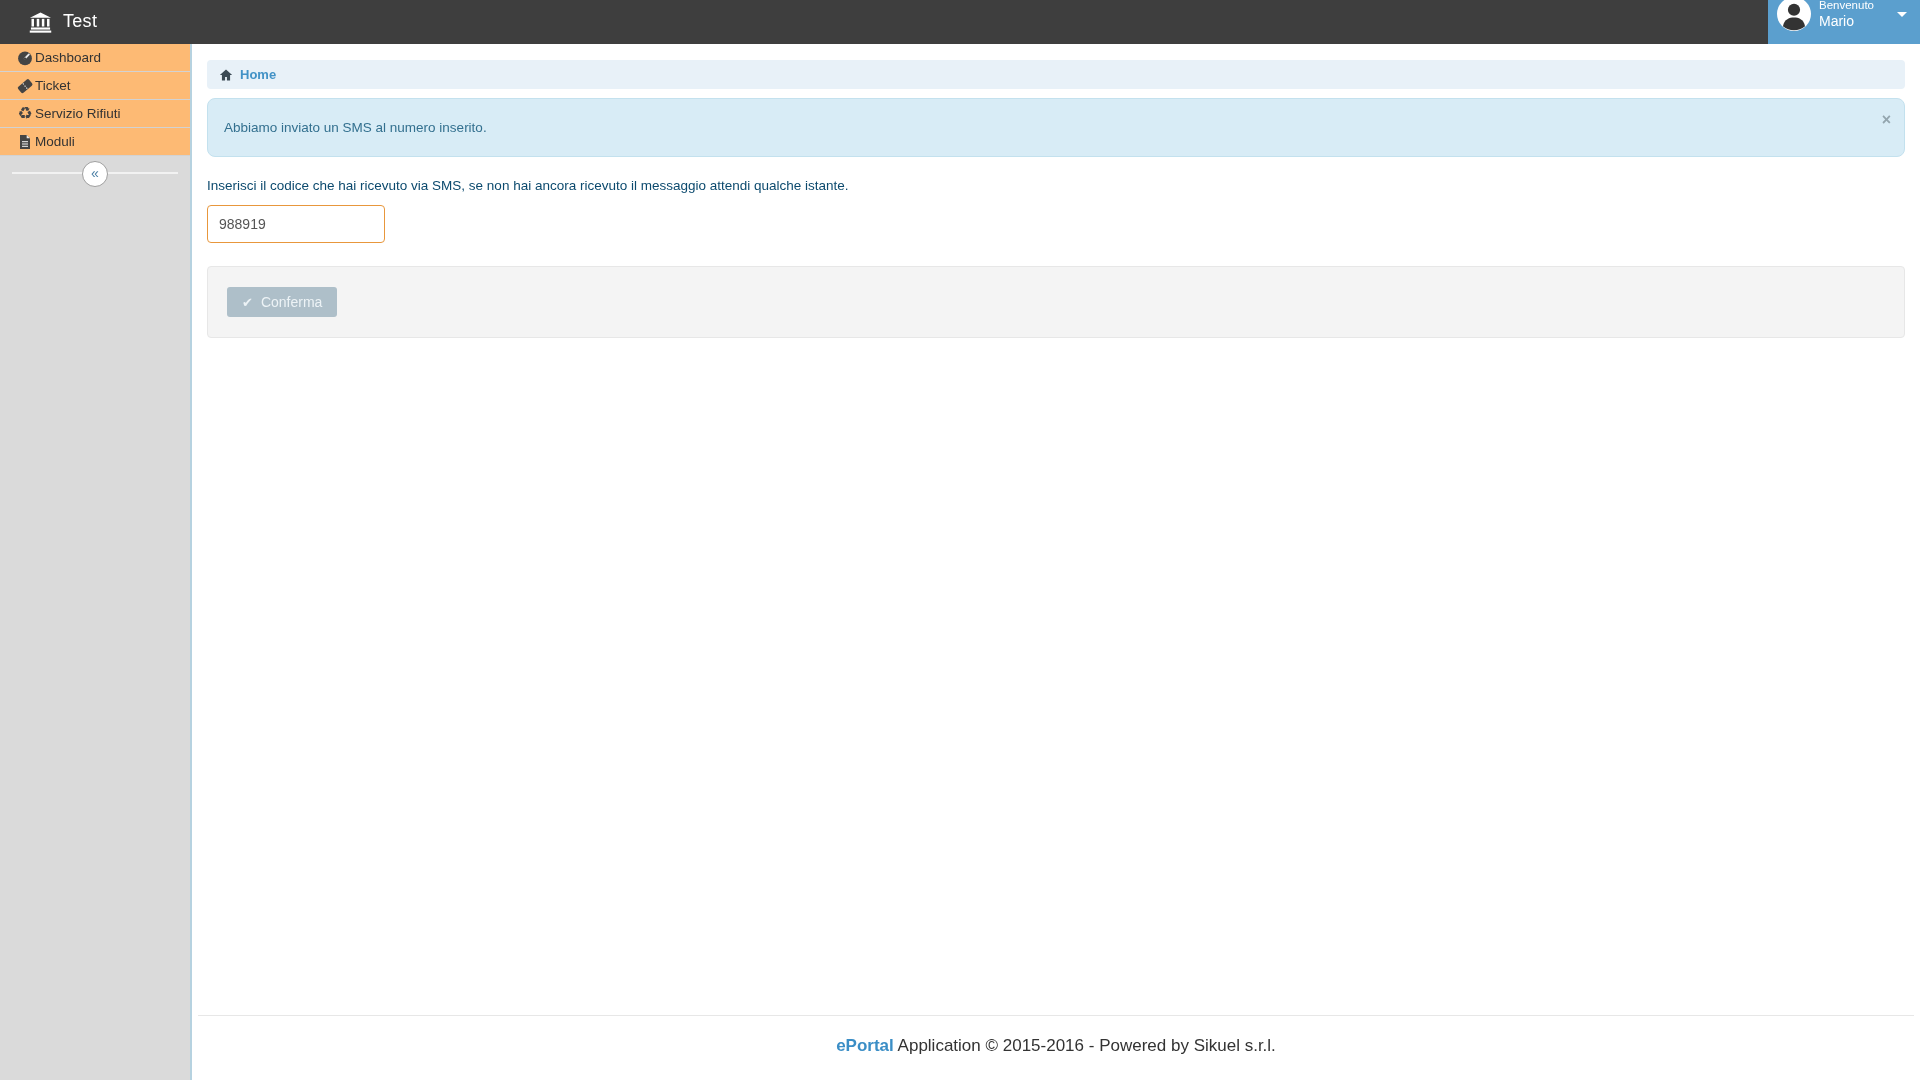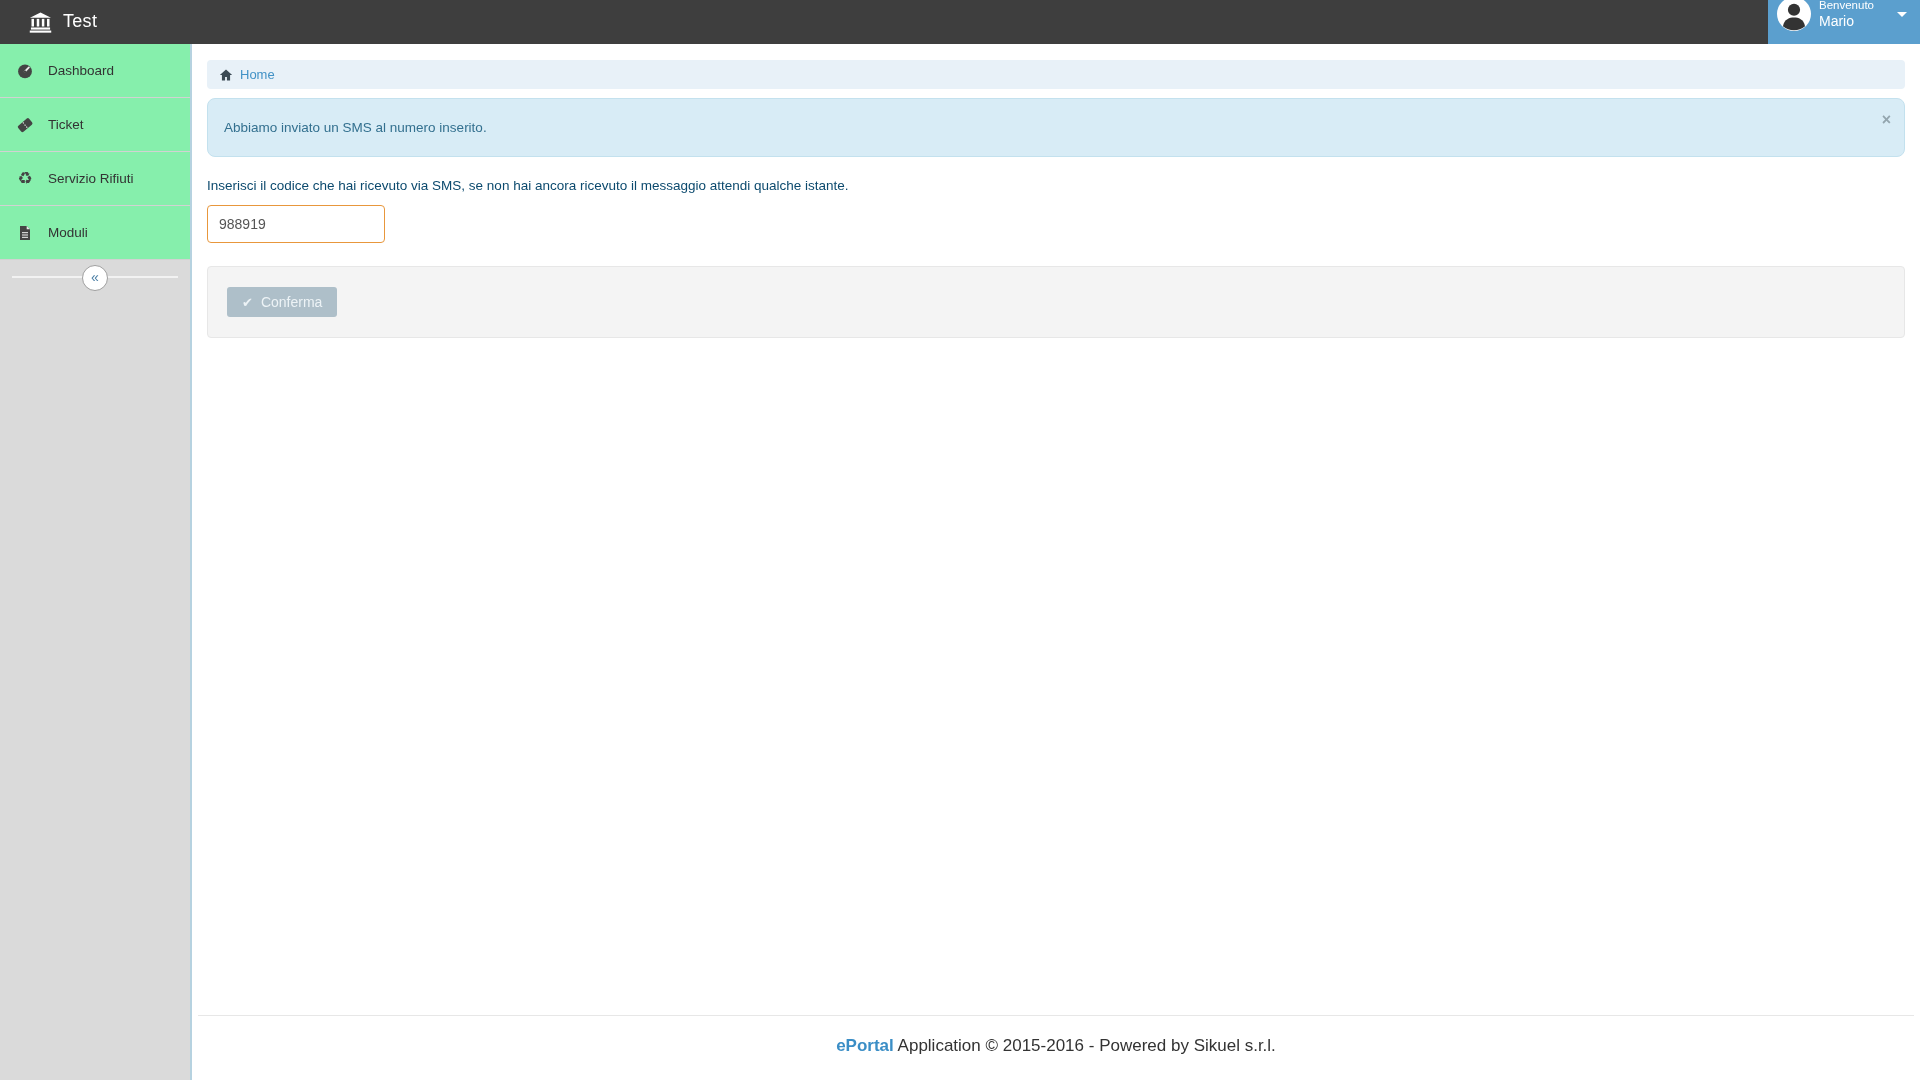--- a/index.html
+++ b/index.html
@@ -21,38 +21,38 @@
   .user-name { font-size:14px; }
   .caret { margin-left:auto; width:0; height:0; border-left:5px solid transparent;
            border-right:5px solid transparent; border-top:5px solid #fff; }
 
   
   .layout { display:flex; height:1036px; }
 
   
   .sidebar { width:192px; background:#dadada; border-right:2px solid #b6d2e0;
              display:flex; flex-direction:column; }
-  .side-item { height:54px; display:flex; align-items:center; gap:13px; padding:0 15px;
-               background:#86efac; border-bottom:1px solid #d2d2d2; font-size:13.5px;
+  .side-item { height:28px; display:flex; align-items:center; padding:0 15px;
+               background:#fdba74; border-bottom:1px solid #d2d2d2; font-size:13.5px;
                color:#333; cursor:pointer; }
   .side-icon { width:20px; display:flex; justify-content:center; align-items:center; color:#444; }
   .recycle-glyph { font-size:17px; color:#444; line-height:1; }
   .collapse-row { height:30px; margin-top:3px; position:relative; display:flex;
                   align-items:center; justify-content:center; }
   .collapse-row::before { content:""; position:absolute; left:12px; right:12px; top:13px;
                           height:2px; background:#f2f2f2; }
   .collapse-btn { position:relative; width:26px; height:26px; border-radius:50%;
                   background:#fff; border:1px solid #9f9f9f; color:#4a7fa5;
                   font-size:14px; line-height:1; display:flex; align-items:center;
                   justify-content:center; cursor:pointer; padding:0 0 2px 0; }
 
   
   .content { flex:1; display:flex; flex-direction:column; padding:0 15px; background:#fff; }
   .breadcrumb { margin-top:16px; background:#e8f1f8; border-radius:4px; padding:7px 12px;
-                display:flex; align-items:center; gap:7px; font-size:13px; }
+                display:flex; align-items:center; gap:7px; font-size:13px;font-weight:bold; }
   .breadcrumb-link { color:#4292c6; text-decoration:none; cursor:pointer; }
   .page-header { border-bottom:1px dotted #cccccc; padding:16px 0 18px 4px; }
   .page-title { margin:0; font-size:29px; font-weight:400; color:#3f8dc6; }
 
   .alert-info { margin-top:9px; position:relative; background:#d8ecf6;
                 border:1px solid #c3e1ee; border-radius:8px; padding:21px 30px 21px 16px;
                 color:#33708f; font-size:13.5px; }
   .alert-close { position:absolute; top:13px; right:13px; color:#93a5ae; font-size:16px;
                  font-weight:bold; line-height:1; cursor:pointer; }
 

